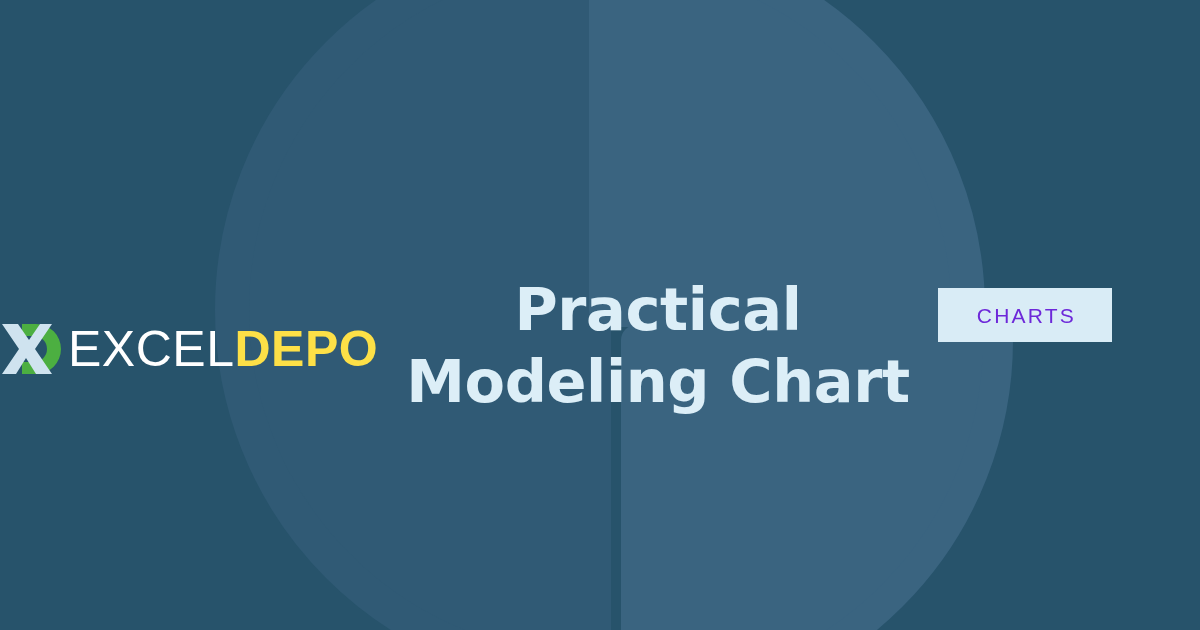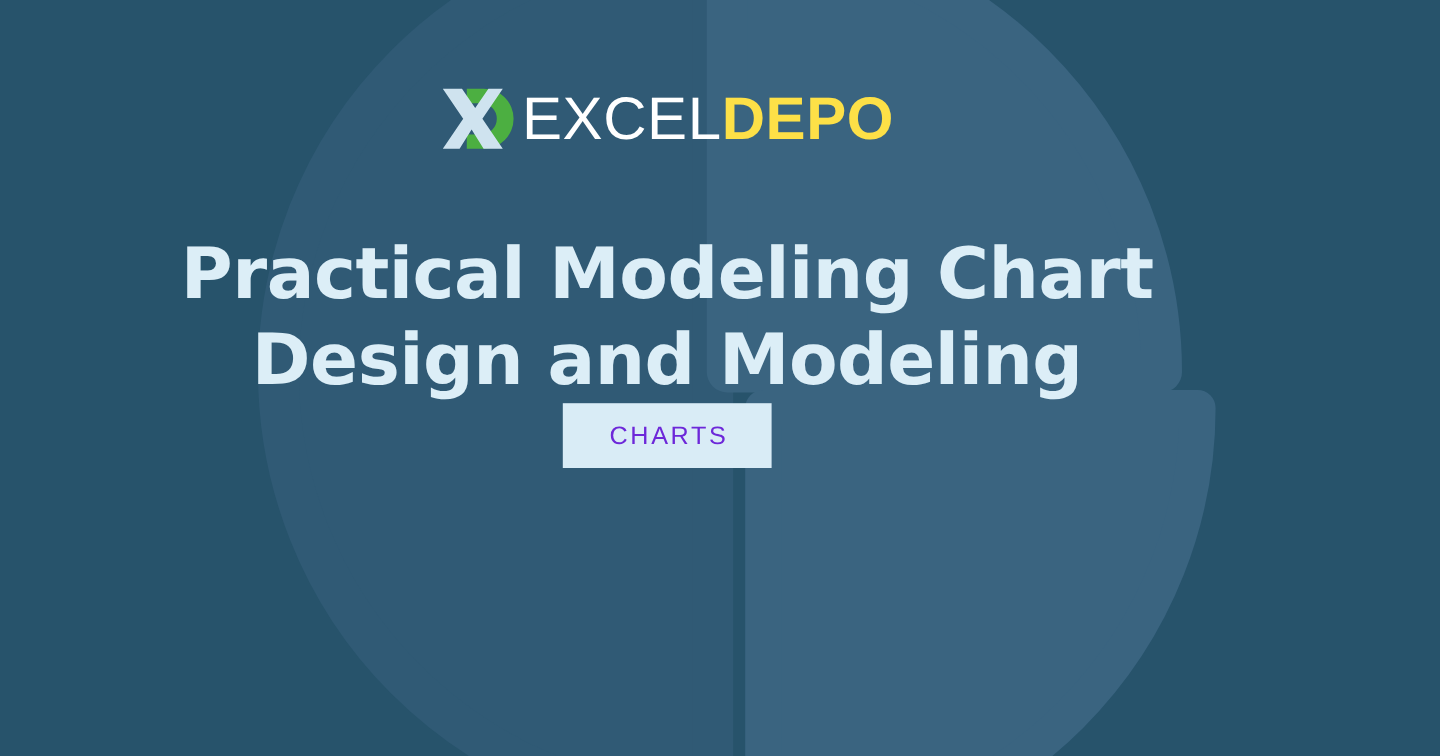--- a/index.html
+++ b/index.html
@@ -32,21 +32,21 @@
     pointer-events: none;
   }
 
   
   #content {
     position: relative;
     z-index: 5;
     width: 1112px;
     height: 630px;
     display: flex;
-    flex-direction: column;
+    flex-direction: row;
     align-items: center;
   }
 
   
   #logo {
     margin-top: 68px;
     display: flex;
     align-items: center;
     height: 62px;
   }
@@ -149,19 +149,18 @@
       </svg>
 
       <div id="logo-wordmark">
         <span id="logo-excel">EXCEL</span>
         <span id="logo-depo">DEPO</span>
       </div>
     </div>
 
     <h1 id="title">
       <span class="tline">Practical Modeling Chart</span>
-      <span class="tline">Design and Modeling</span>
     </h1>
 
     <div id="badge">CHARTS</div>
 
   </div>
 </div>
 
 </body></html>

